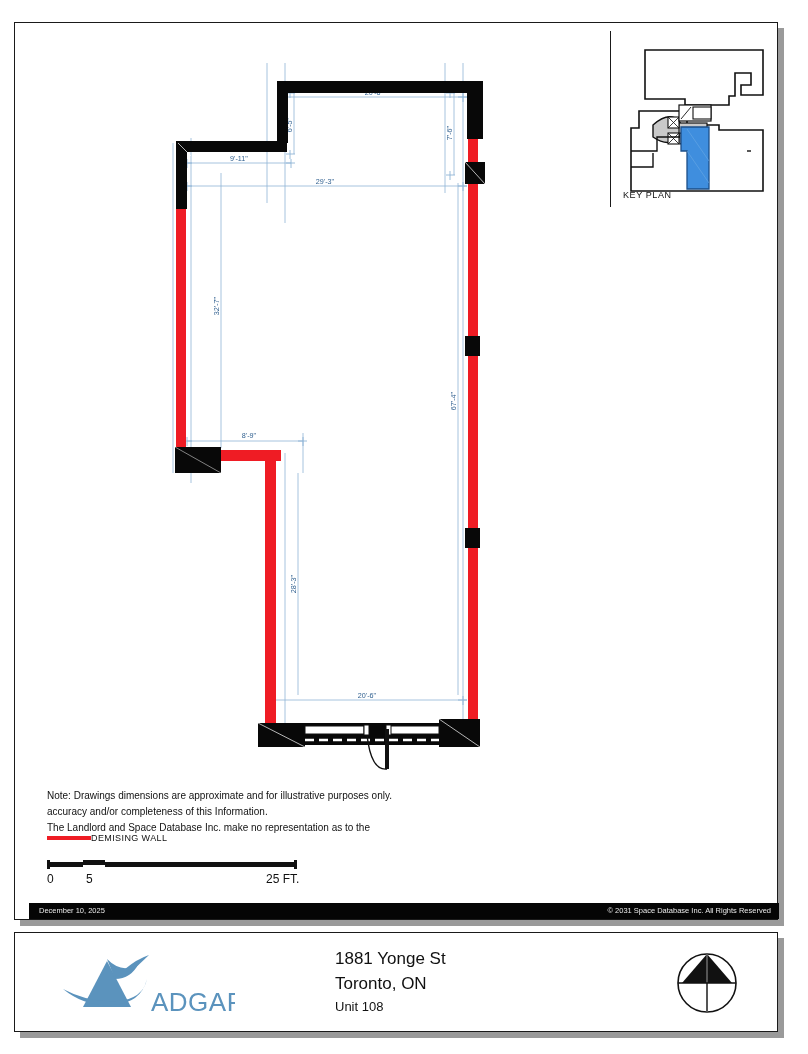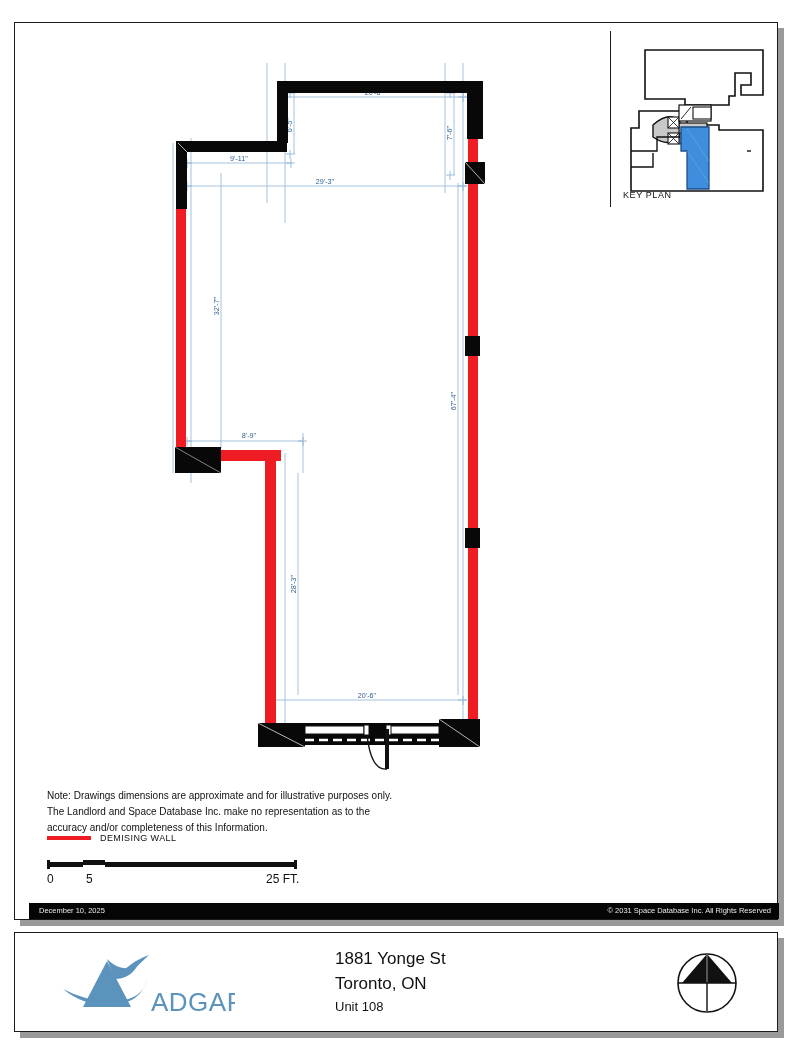--- a/index.html
+++ b/index.html
@@ -67,21 +67,20 @@
     width: 350px;
     font-size: 10px;
     line-height: 1.62;
     color: #111;
   }
   #legend {
     position: absolute;
     left: 32px; top: 810px;
     display: flex;
     align-items: center;
-    gap: 9px;
   }
   .legend-swatch {
     width: 44px; height: 4px;
     background: #ef1c24;
   }
   .legend-text {
     font-size: 9px;
     letter-spacing: 0.4px;
     color: #111;
   }
@@ -334,22 +333,22 @@
         <rect x="349" y="702" width="5" height="10" fill="#ffffff" stroke="#111" stroke-width="1"></rect>
         <rect x="371" y="702" width="5" height="10" fill="#ffffff" stroke="#111" stroke-width="1"></rect>
         <rect x="370" y="706" width="4" height="40" fill="#111"></rect>
 
         <path d="M352 712 Q356 748 372 746" fill="none" stroke="#111" stroke-width="1.4"></path>
       </g>
     </svg>
 
     <div id="notes">
       <div>Note: Drawings dimensions are approximate and for illustrative purposes only.</div>
+      <div>accuracy and/or completeness of this Information.</div>
       <div>The Landlord and Space Database Inc. make no representation as to the</div>
-      <div>accuracy and/or completeness of this Information.</div>
     </div>
 
     <div id="legend">
       <div class="legend-swatch"></div>
       <div class="legend-text">DEMISING WALL</div>
     </div>
 
     <div id="scalebar">
       <div class="bar-row">
         <div class="sb-seg" style="left:0px; top:2px; width:36px; height:5px;"></div>

